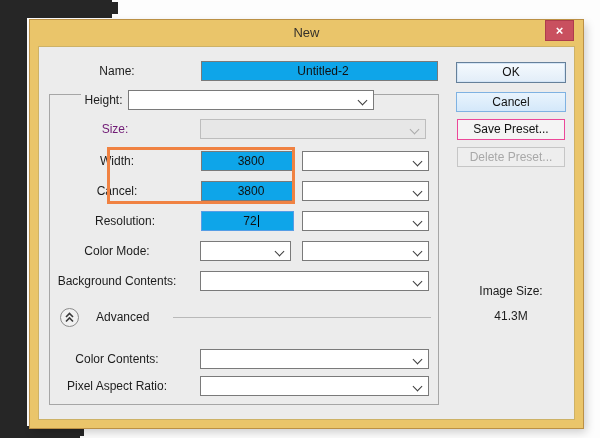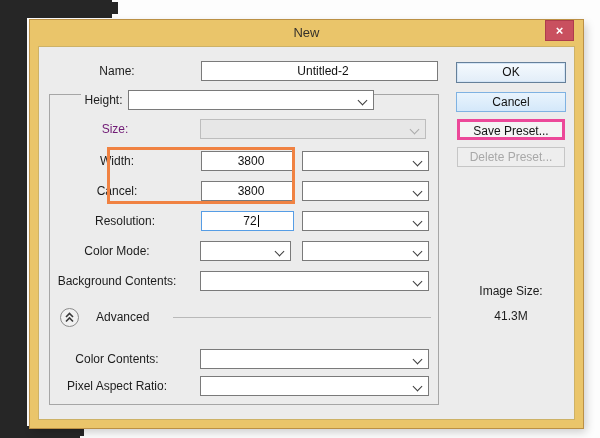--- a/index.html
+++ b/index.html
@@ -11,39 +11,39 @@
   #dialog{left:30px;top:20px;width:553px;height:408px;background:#eac56a;
     box-shadow:0 0 0 1px #bb9045, 3px 4px 9px rgba(0,0,0,.20);}
   #titlebar{left:0;top:0;width:553px;height:26px;}
   #title{left:0;top:5px;width:553px;text-align:center;font-size:13px;color:#35312b;}
   #close{left:515px;top:0px;width:29px;height:21px;background:#c9505f;border:1px solid #ae3c4c;
     color:#fff;font-size:13px;font-weight:bold;text-align:center;line-height:19px;cursor:pointer;}
   #content{left:8px;top:26px;width:537px;height:374px;background:#ececec;border:1px solid #cdb267;}
   
   .lbl{font-size:12px;color:#1c1c1c;height:20px;line-height:20px;text-align:right;}
   .lbl.dis{color:#701a75;}
-  .input{background:#ffffff;border:1px solid #7a7a7a;height:20px;line-height:18px;font-size:12px;
+  .input{background:#0ea5e9;border:1px solid #7a7a7a;height:20px;line-height:18px;font-size:12px;
     color:#111;padding:0 0 0 7px;}
   .input.focus{border:1px solid #569de5;}
   .select{background:#fff;border:1px solid #7a7a7a;height:20px;line-height:18px;font-size:12px;
     color:#111;padding:0 18px 0 7px;cursor:pointer;white-space:pre;overflow:hidden;}
   .select.dis{background:#e7e7e7;border:1px solid #bdbdbd;color:#9e9e9e;cursor:default;}
   .chev{position:absolute;right:7px;top:6px;width:6px;height:6px;
     border-right:1.6px solid #3c3c3c;border-bottom:1.6px solid #3c3c3c;transform:rotate(45deg);}
   .chev.dis{border-color:#ababab;}
   .caret{display:inline-block;width:1px;height:12px;background:#000;vertical-align:-2px;margin-left:1px;}
   
   #frame{left:10px;top:47px;width:390px;height:311px;border:1px solid #a6a6a6;}
   
   .btn{font-size:12px;color:#111;text-align:center;line-height:19px;cursor:pointer;}
   #btn-ok{left:417px;top:15px;width:110px;height:21px;background:linear-gradient(#f5fafe,#e2edf8);
     border:1px solid #65809a;box-shadow:inset 0 0 0 1px #d4e5f6;}
   #btn-cancel{left:417px;top:45px;width:110px;height:20px;background:linear-gradient(#e9f4fd,#d4e8fa);
     border:1px solid #7fb2e2;}
-  #btn-save{left:418px;top:72px;width:108px;height:21px;background:#f4f4f4;border:3px solid #ec4899;}
+  #btn-save{left:418px;top:72px;width:108px;height:21px;background:#f4f4f4;border:1px solid #ec4899;}
   #btn-delete{left:418px;top:100px;width:108px;height:20px;background:#eeeeee;border:1px solid #c6c6c6;
     color:#a8a8a8;cursor:default;}
   
   #adv-circle{left:21px;top:261px;width:19px;height:19px;border:1px solid #8b8b8b;border-radius:50%;
     background:#f1f1f1;cursor:pointer;}
   #adv-line{left:134px;top:270px;width:258px;height:1px;background:#b9b9b9;}
   
   #hl-box{left:68px;top:100px;width:188px;height:57px;border:3px solid #f08242;pointer-events:none;z-index:6;}
   .z{z-index:2;text-align:center;}
 </style>

